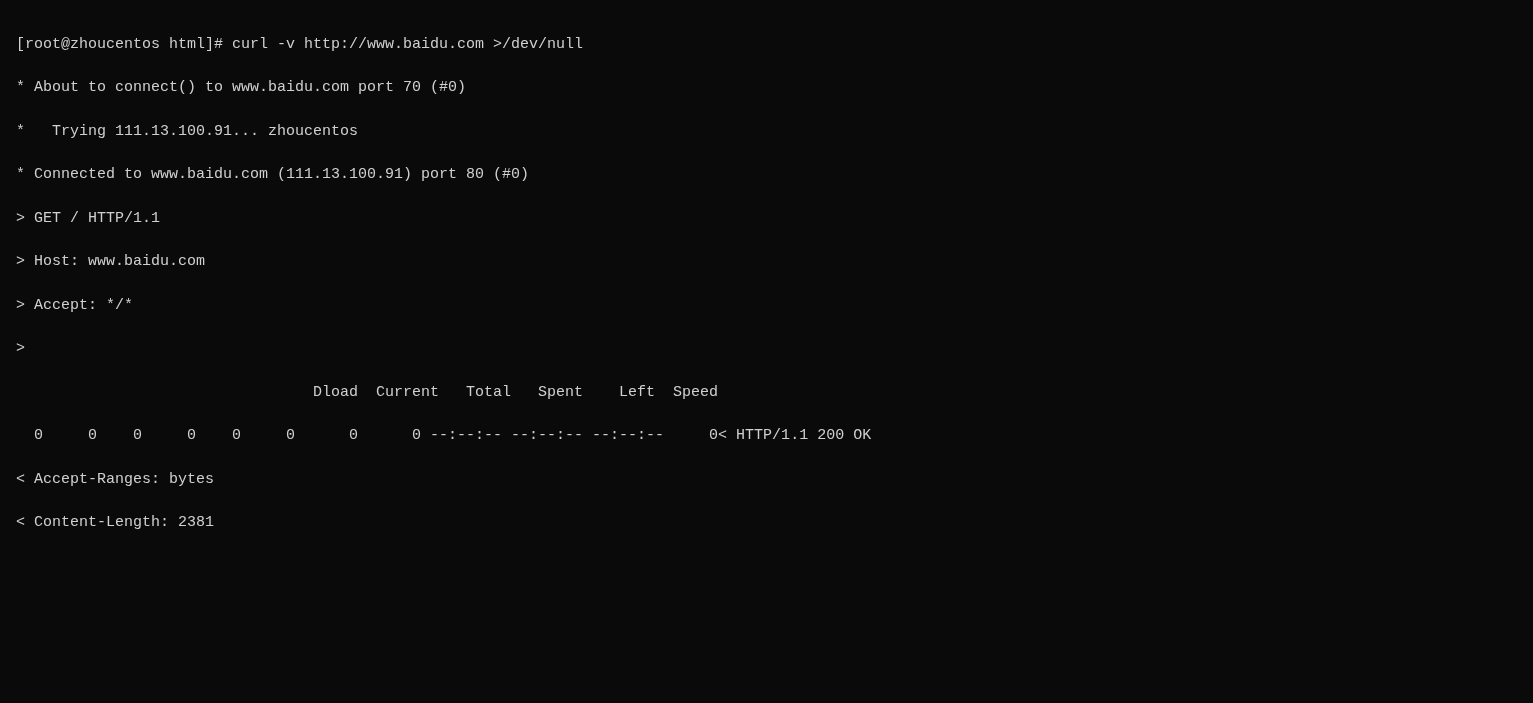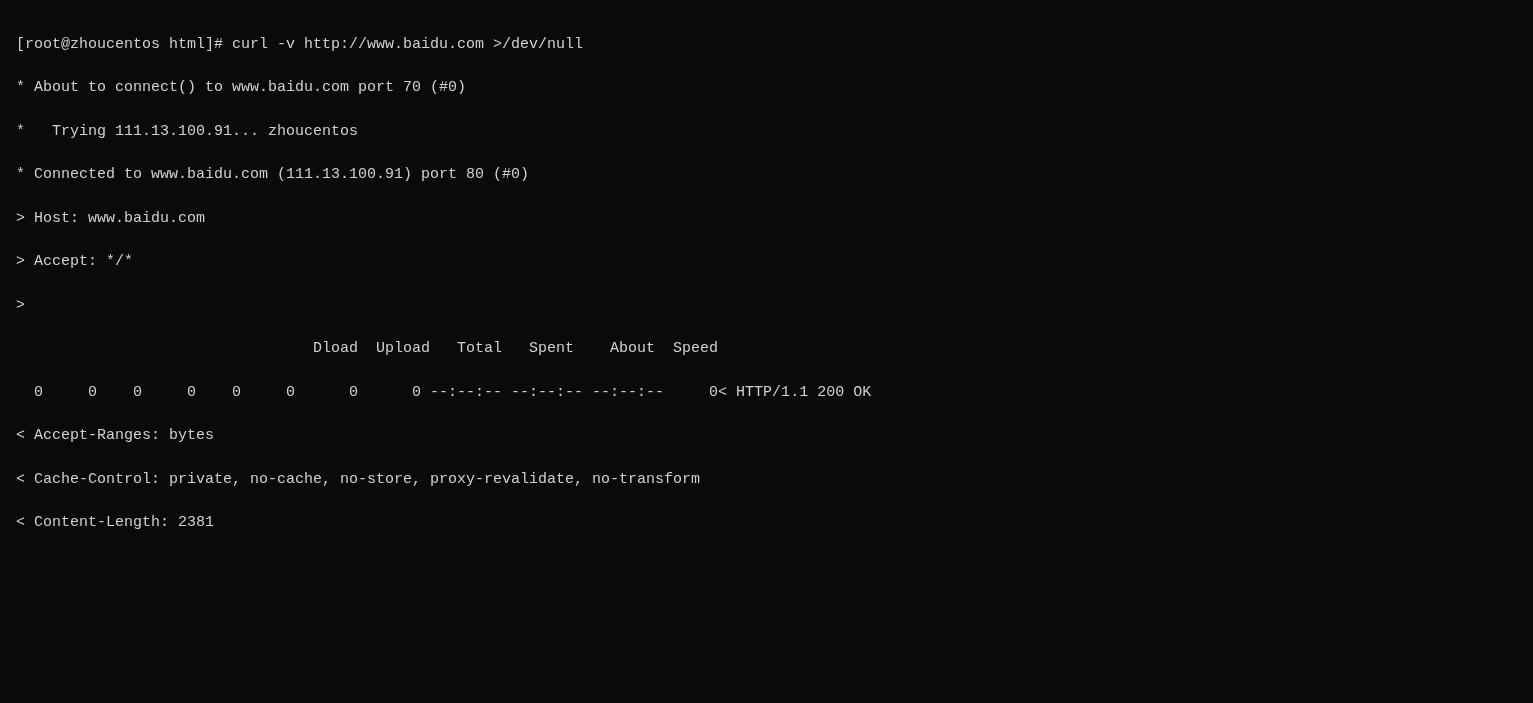--- a/index.html
+++ b/index.html
@@ -29,27 +29,27 @@
     }
   </style>
 </head>
 <body>
 
 <div class="terminal">
 <span class="line">[root@zhoucentos html]# curl -v http://www.baidu.com &gt;/dev/null</span>
 <span class="line">* About to connect() to www.baidu.com port 70 (#0)</span>
 <span class="line">*   Trying 111.13.100.91... zhoucentos</span>
 <span class="line">* Connected to www.baidu.com (111.13.100.91) port 80 (#0)</span>
+<span class="line">&gt; GET / HTTP/1.1</span>
 <span class="line">&gt; Host: www.baidu.com</span>
 <span class="line">&gt; Accept: */*</span>
 <span class="line">&gt;</span>
-<span class="line">                                 Dload  Upload   Total   Spent    About  Speed</span>
+<span class="line">                                 Dload  Current   Total   Spent    Left  Speed</span>
 <span class="line">  0     0    0     0    0     0      0      0 --:--:-- --:--:-- --:--:--     0&lt; HTTP/1.1 200 OK</span>
 <span class="line">&lt; Accept-Ranges: bytes</span>
-<span class="line">&lt; Cache-Control: private, no-cache, no-store, proxy-revalidate, no-transform</span>
 <span class="line">&lt; Content-Length: 2381</span>
 
 
 
 
 
 
 
 
 

